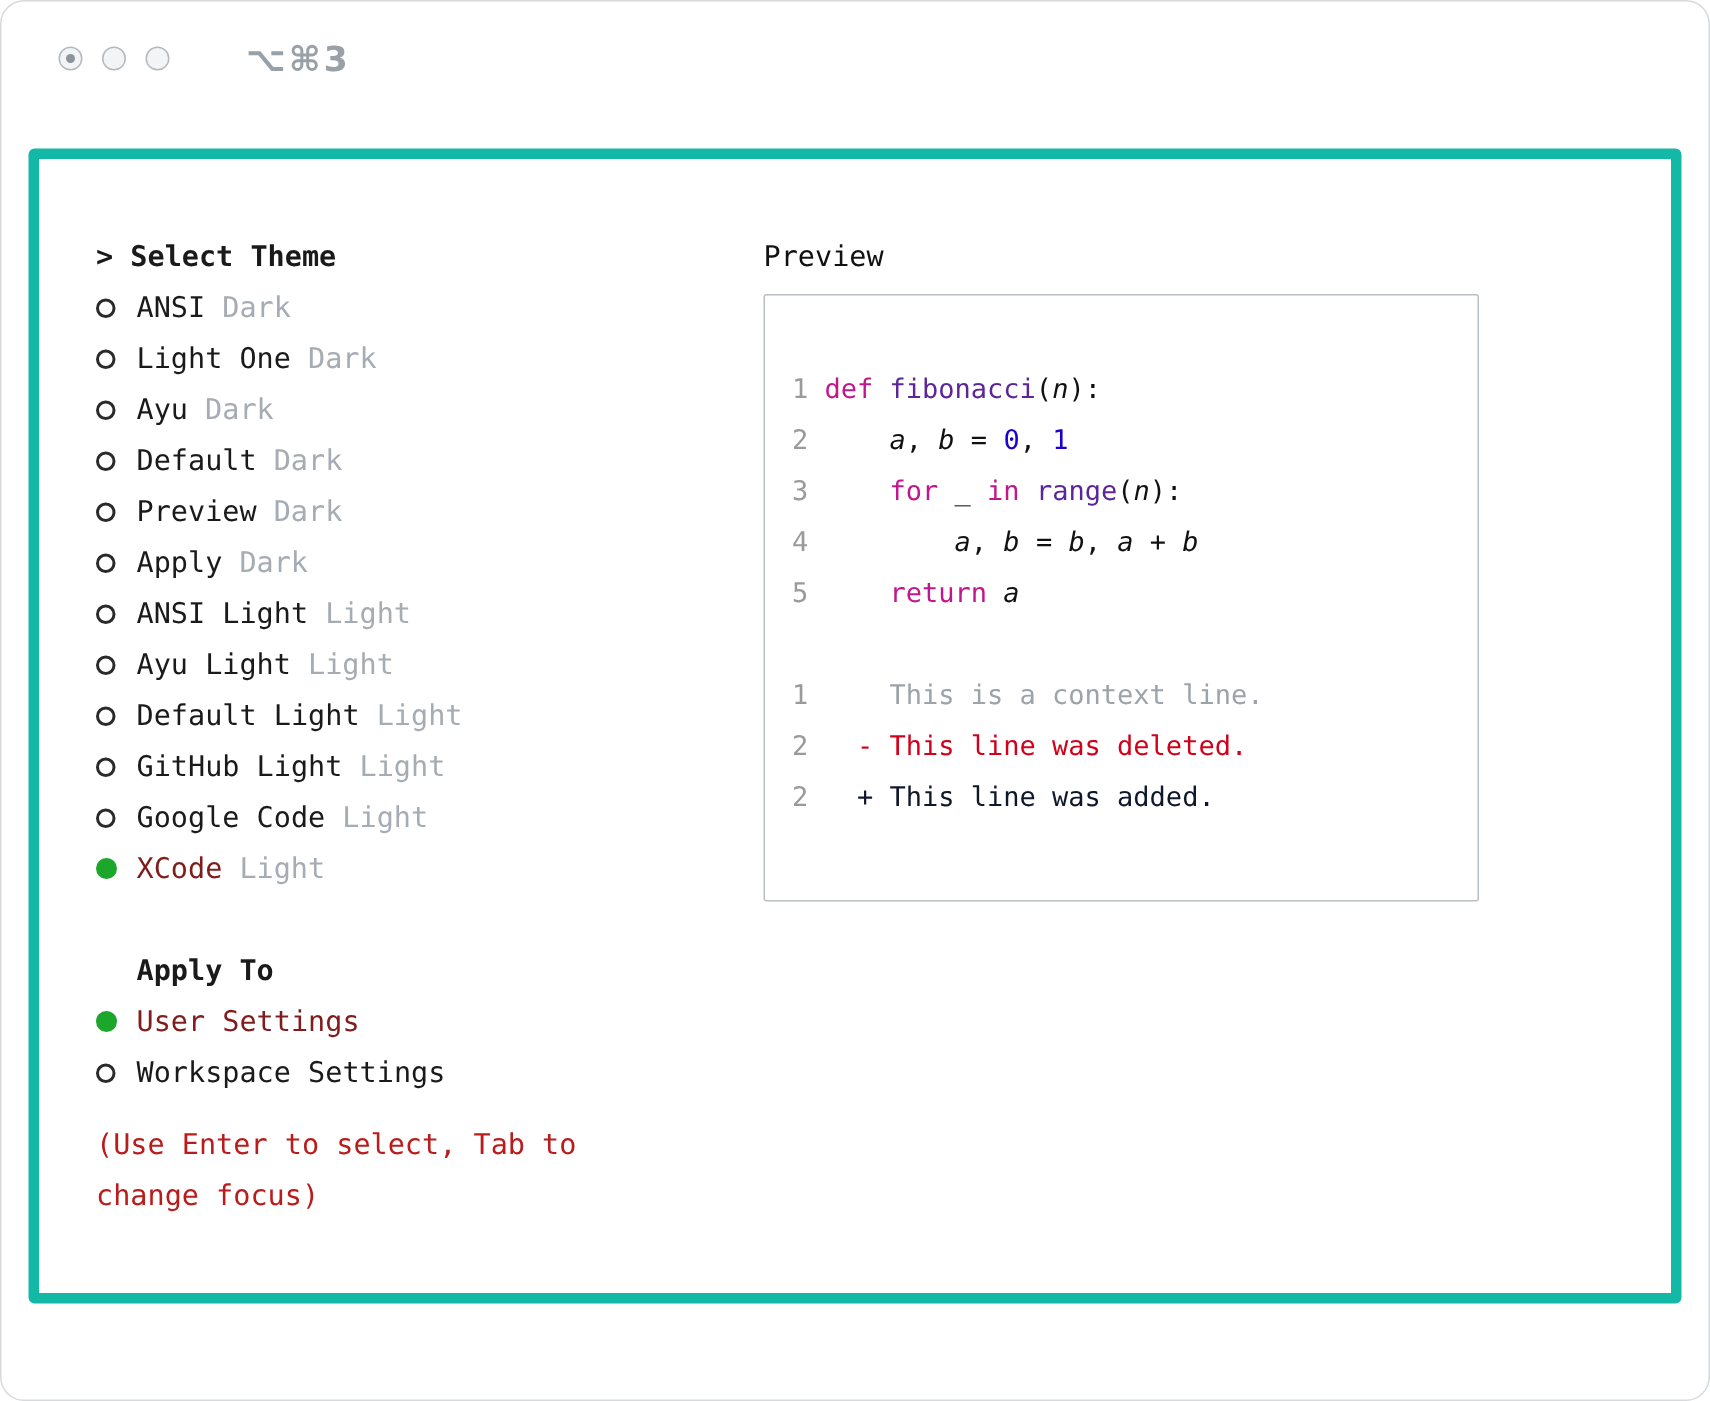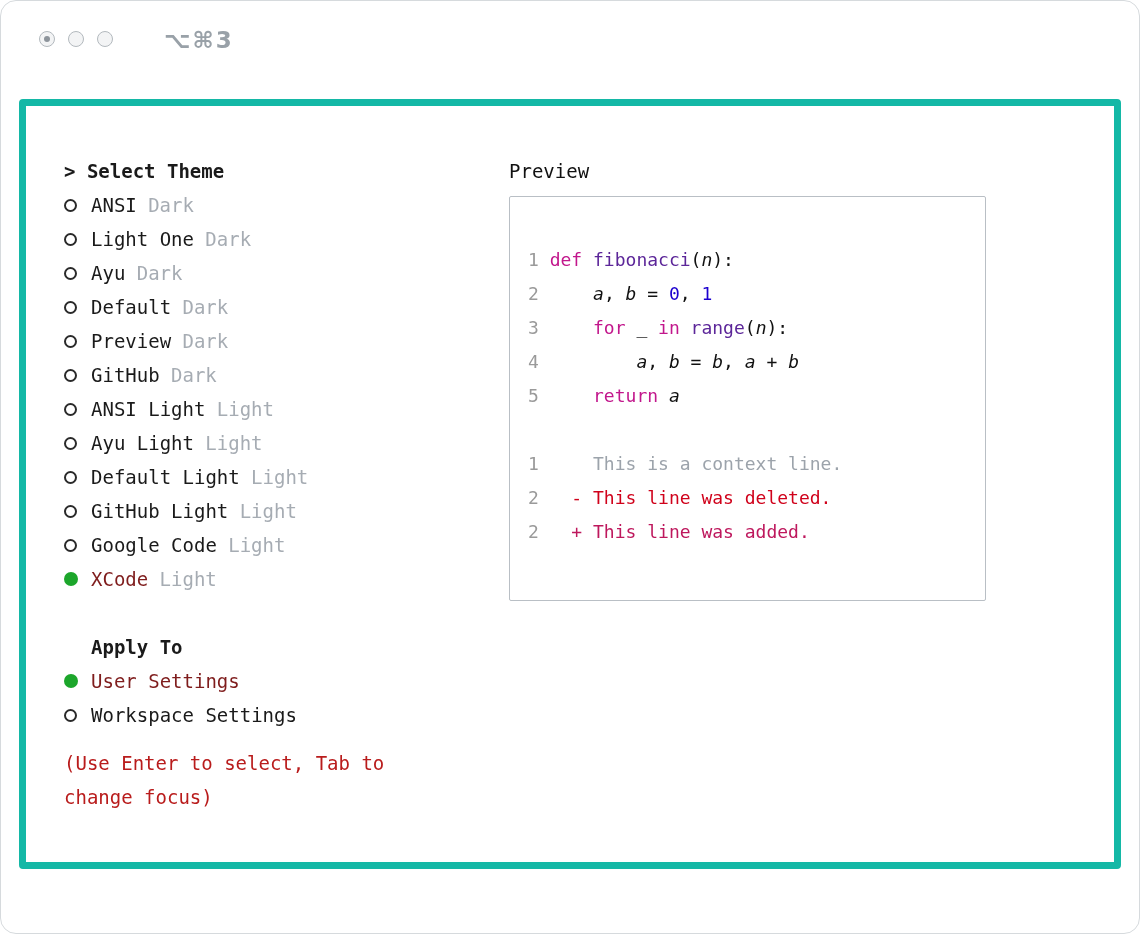--- a/index.html
+++ b/index.html
@@ -44,21 +44,21 @@
   }
   .code-line { white-space:pre; height:34px; }
   .ln { color:#9a9a9a; display:inline-block; min-width:1ch; margin-right:1ch; }
   .c-kw  { color:#c2178c; }
   .c-fn  { color:#5c2699; }
   .c-num { color:#1c00cf; }
   .c-pl  { color:#111111; }
   .c-var { color:#111111; font-style:italic; }
   .c-ctx { color:#9ca3ab; }
   .c-del { color:#d0021b; }
-  .c-add { color:#be185d; }
+  .c-add { color:#0f172a; }
   .blank-line { height:34px; }
 </style>
 </head>
 <body>
 
 <div class="screen">
 
   <div class="titlebar">
     <span class="tl">
         <span class="dot"></span>
@@ -105,21 +105,21 @@
             <span class="bullet-cell">
               <span class="bullet"></span>
             </span>
             <span class="opt-name">Preview</span>
             <span class="opt-variant">Dark</span>
           </li>
           <li class="opt">
             <span class="bullet-cell">
               <span class="bullet"></span>
             </span>
-            <span class="opt-name">GitHub</span>
+            <span class="opt-name">Apply</span>
             <span class="opt-variant">Dark</span>
           </li>
           <li class="opt">
             <span class="bullet-cell">
               <span class="bullet"></span>
             </span>
             <span class="opt-name">ANSI Light</span>
             <span class="opt-variant">Light</span>
           </li>
           <li class="opt">

